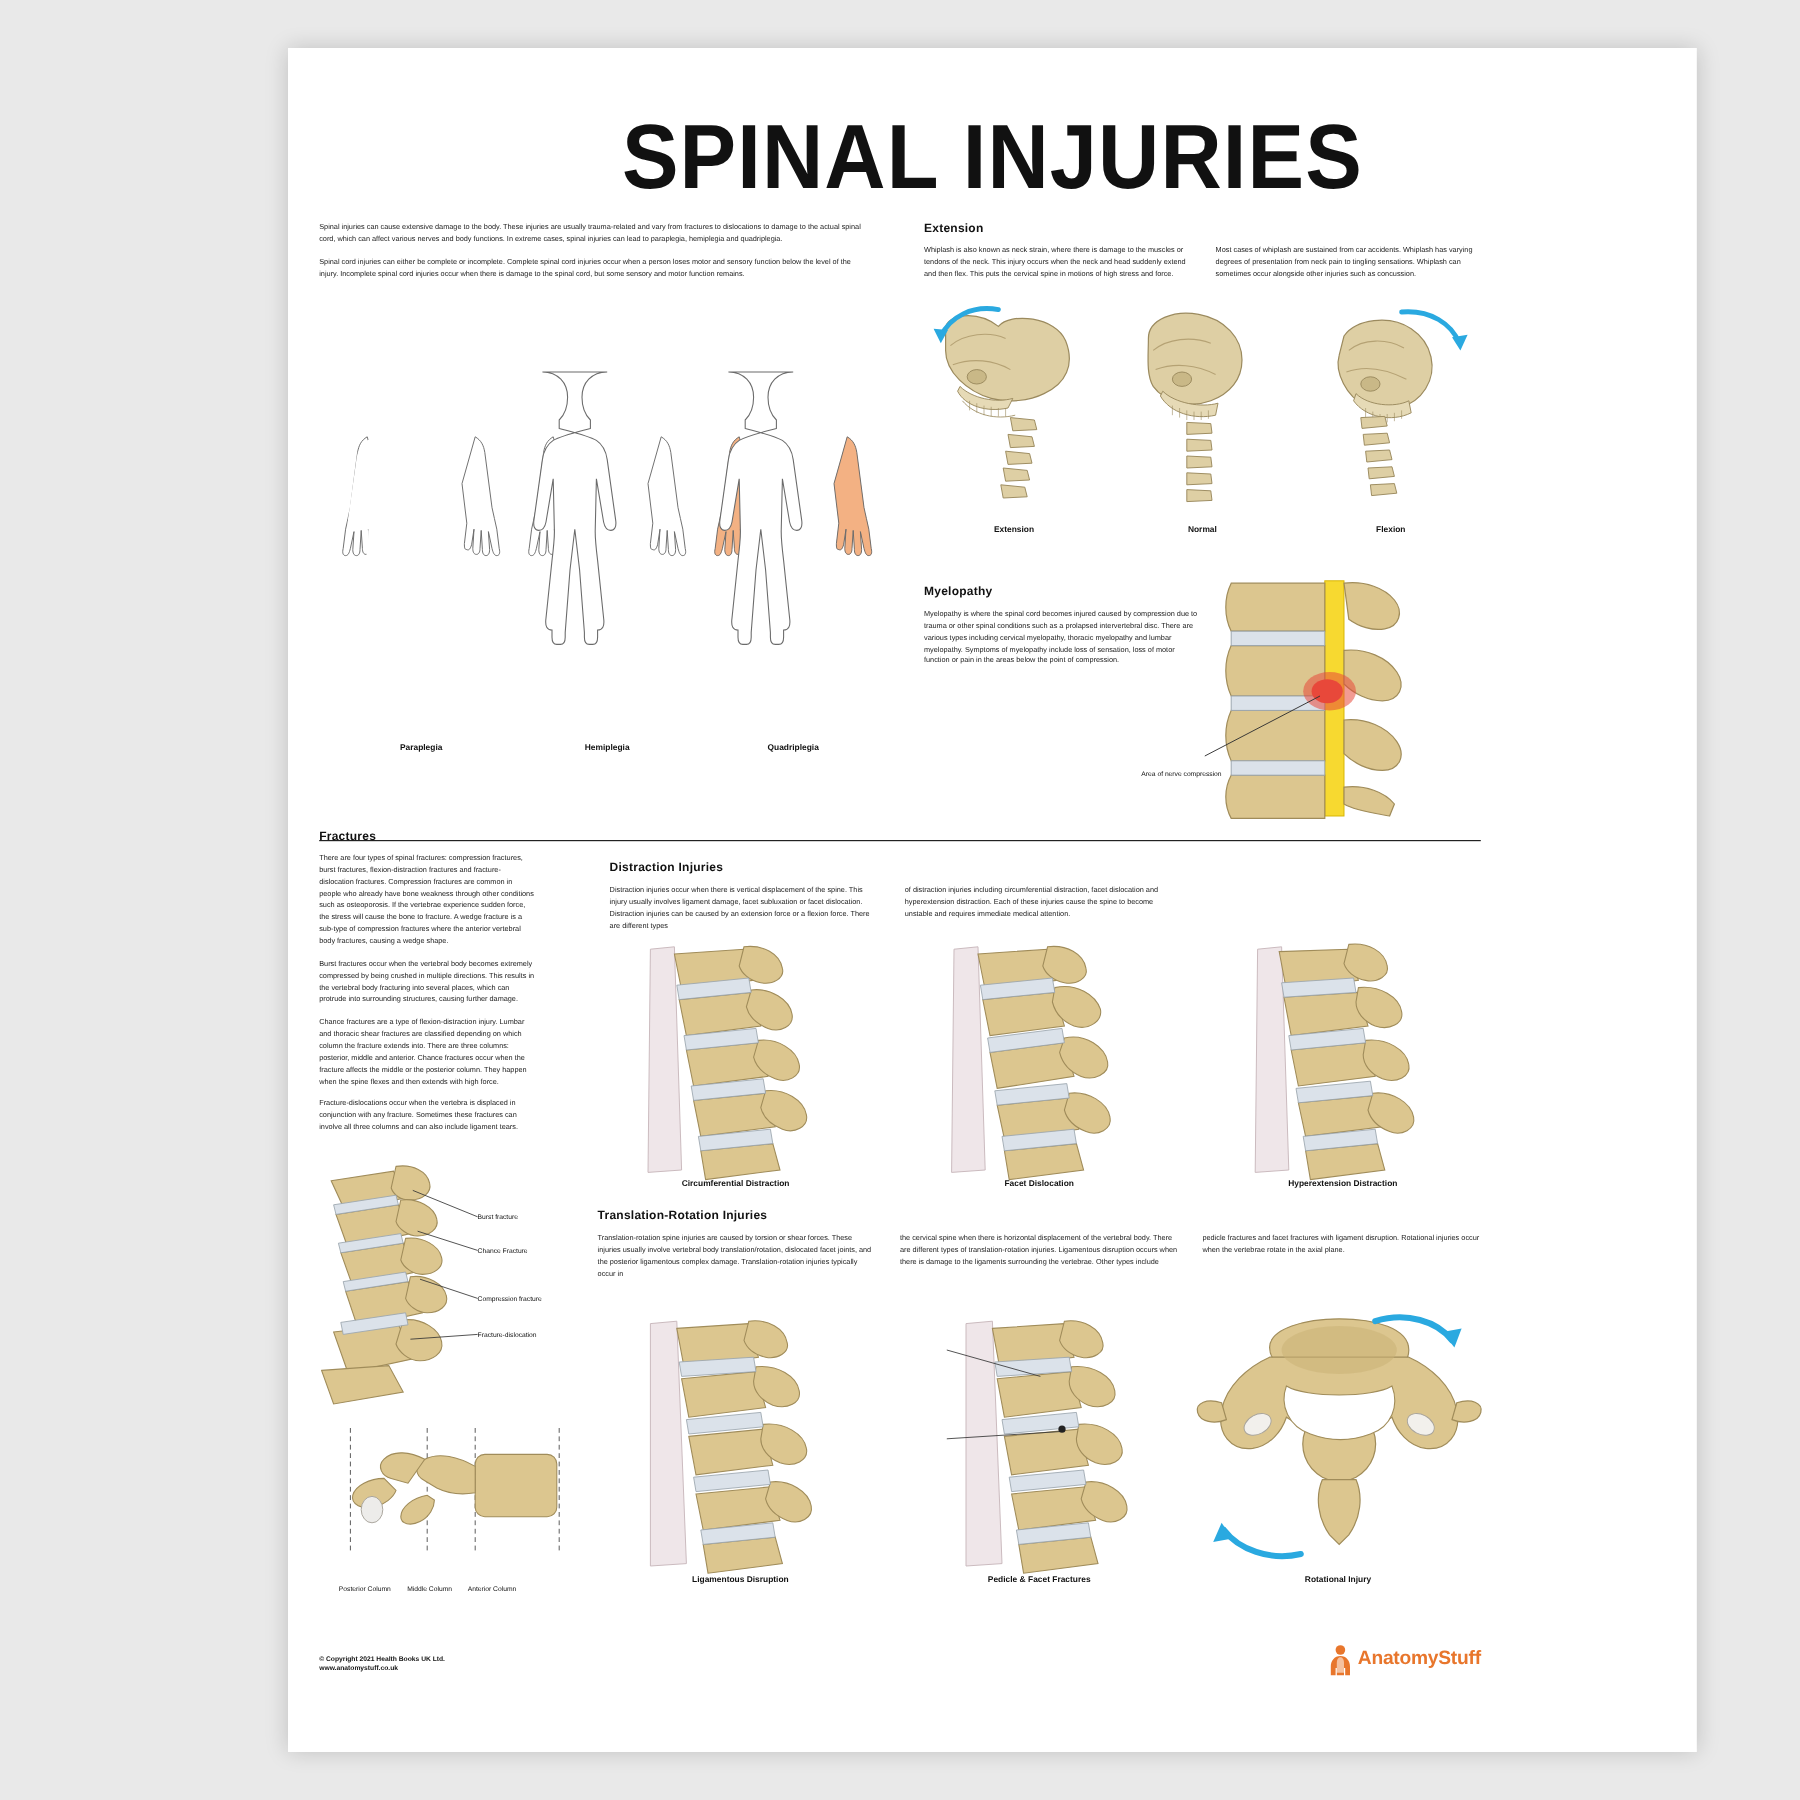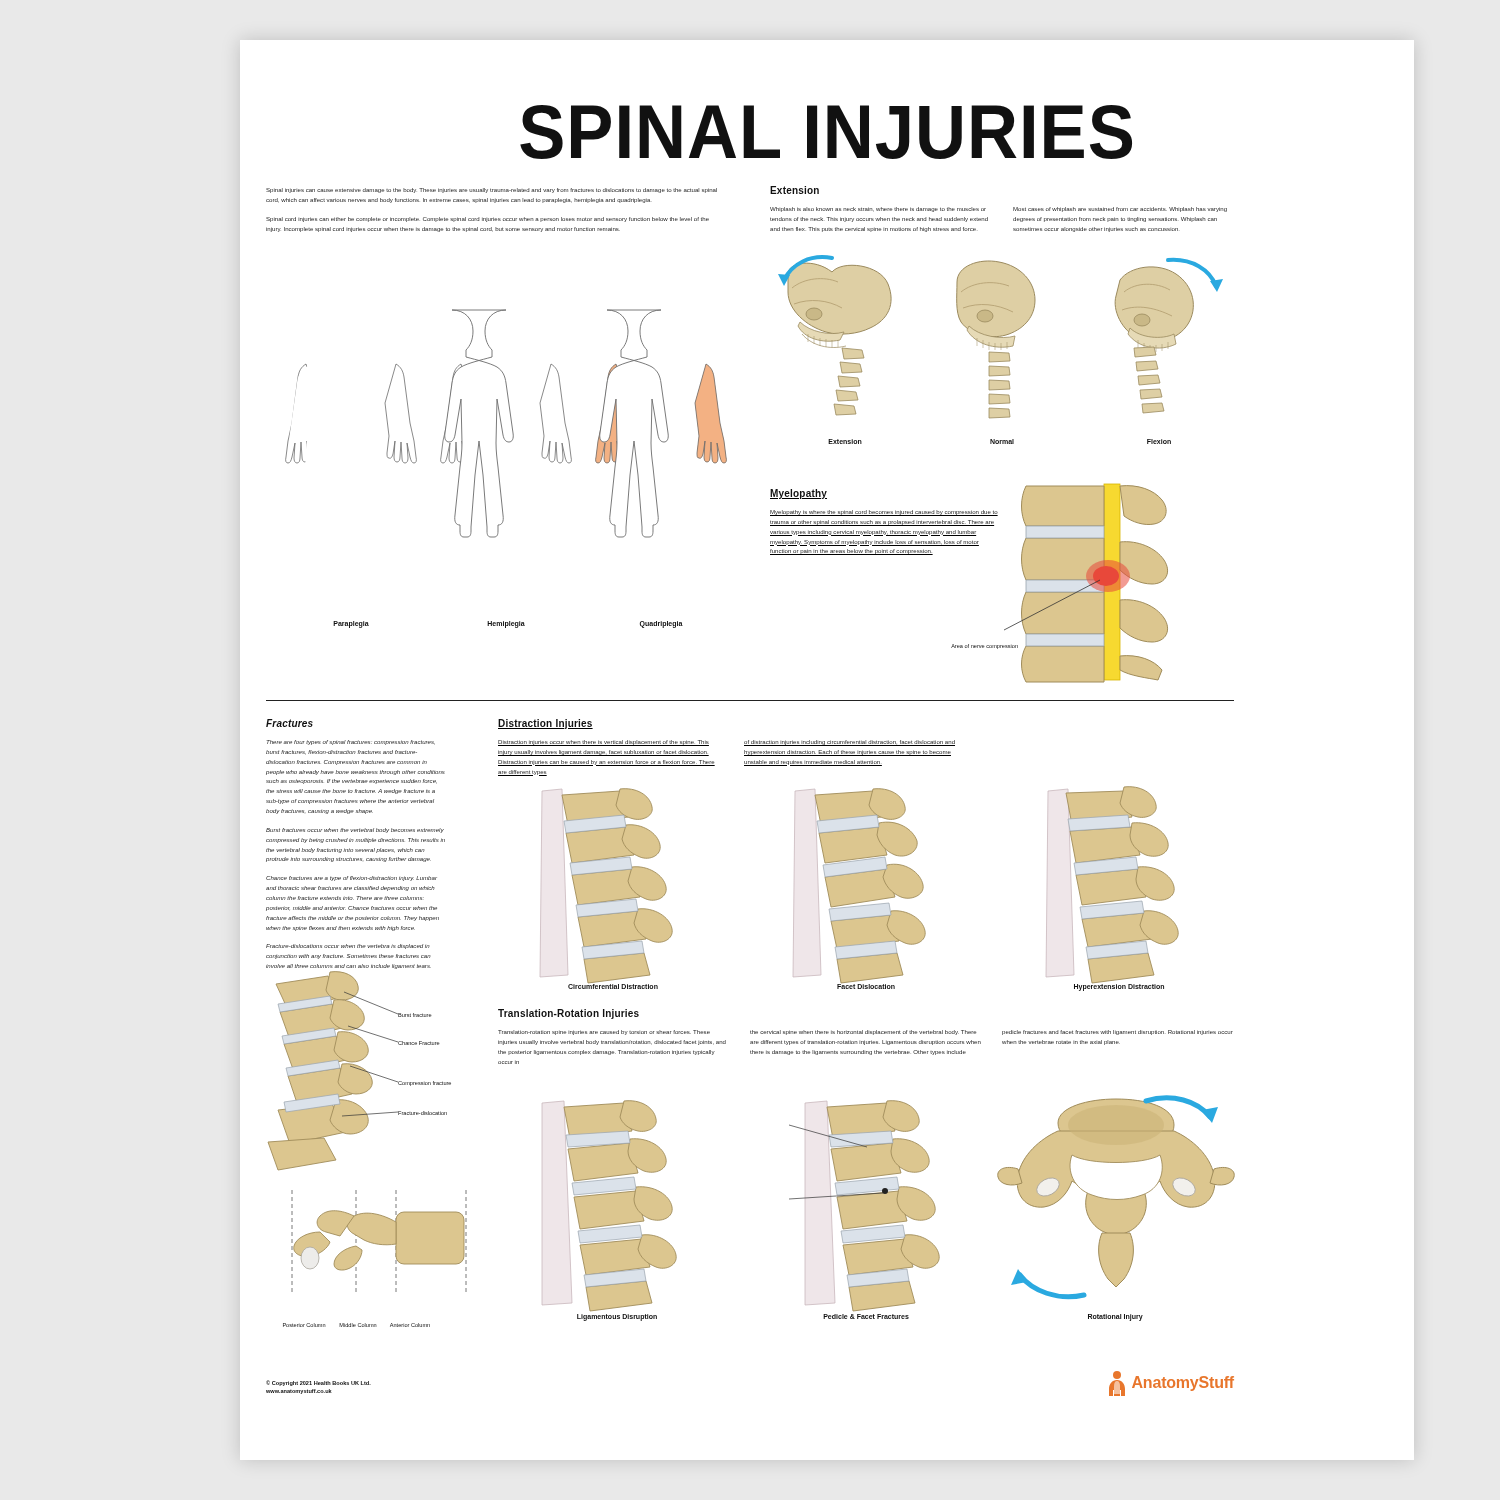--- a/index.html
+++ b/index.html
@@ -53,32 +53,32 @@
     position:absolute;left:26px;top:262px;width:470px;height:340px;
   }
   .figcol{position:absolute;top:0;width:150px;text-align:center;}
   .figcap{position:absolute;top:318px;width:150px;}
   .skulls{
     position:absolute;left:530px;top:212px;width:464px;height:215px;
   }
   .skullslot{position:absolute;top:0;width:150px;height:190px;}
   .skullcap{position:absolute;top:186px;width:150px;}
   .myelo{
-    position:absolute;left:530px;top:448px;width:230px;text-decoration:underline;
+    position:absolute;left:530px;top:448px;width:230px;
   }
   .myelofig{
     position:absolute;left:700px;top:440px;width:300px;height:200px;
   }
   .rule{
     position:absolute;left:26px;top:660px;width:968px;height:1px;background:#222;
   }
-  .fractures{position:absolute;left:26px;top:678px;width:180px;font-style:italic;}
+  .fractures{position:absolute;left:26px;top:652px;width:180px;}
   .fracfig{position:absolute;left:18px;top:930px;width:250px;height:200px;}
   .colfig{position:absolute;left:30px;top:1148px;width:220px;height:110px;}
-  .distraction{position:absolute;left:258px;top:678px;width:470px;text-decoration:underline;}
+  .distraction{position:absolute;left:268px;top:678px;width:470px;}
   .dcols{display:flex;gap:22px;}
   .dcols > div{width:224px;}
   .dfigs{position:absolute;left:258px;top:745px;width:736px;height:210px;}
   .dslot{position:absolute;top:0;width:230px;height:200px;}
   .dcap{position:absolute;top:198px;width:230px;}
   .transrot{position:absolute;left:258px;top:968px;width:736px;}
   .tcols{display:flex;gap:20px;}
   .tcols > div{width:232px;}
   .tfigs{position:absolute;left:258px;top:1055px;width:736px;height:230px;}
   .tslot{position:absolute;top:0;width:238px;height:220px;}

